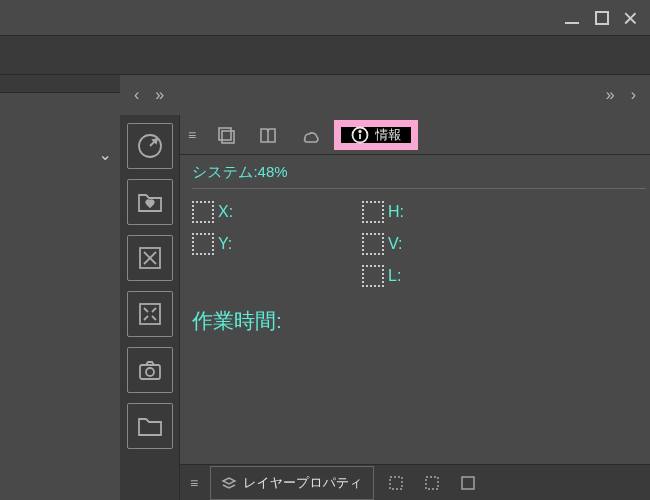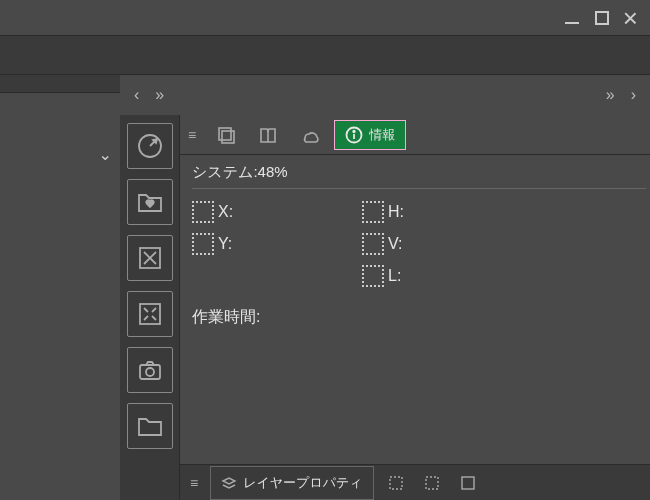--- a/index.html
+++ b/index.html
@@ -102,27 +102,27 @@
   justify-content: center;
   cursor: pointer;
 }
 .tab-icon svg { stroke: #aaa; fill: none; stroke-width: 1.6; }
 .tab-active {
   display: flex;
   align-items: center;
   gap: 6px;
   height: 30px;
   padding: 0 10px;
-  border: 1px solid #f9a8d4;
-  background: #15803d;
+  border: 7px solid #f9a8d4;
+  background: #000000;
 }
 .tab-active svg { stroke: #e8e8e8; fill: none; stroke-width: 1.8; }
 .info-body {
   padding: 8px 4px 8px 12px;
-  color: #e5e5e5;
+  color: #5eead4;
   font-size: 15px;
 }
 .sys-row {
   padding-bottom: 6px;
   border-bottom: 1px solid #666;
   margin-bottom: 12px;
   display: flex;
   gap: 16px;
 }
 .coord-grid {
@@ -135,21 +135,21 @@
   display: flex;
   align-items: center;
   gap: 4px;
 }
 .coord-icon {
   width: 22px; height: 22px;
   border: 2px dotted #ccc;
   position: relative;
 }
 .coord-label { font-size: 16px; }
-.work-time { font-size: 16px; }
+.work-time { font-size: 21px; }
 .status { font-size: 16px; }
 .bottom-tabs {
   position: absolute;
   left: 0; right: 0; bottom: 0;
   height: 36px;
   background: #3a3a3a;
   border-top: 1px solid #2a2a2a;
   display: flex;
   align-items: center;
   gap: 8px;

